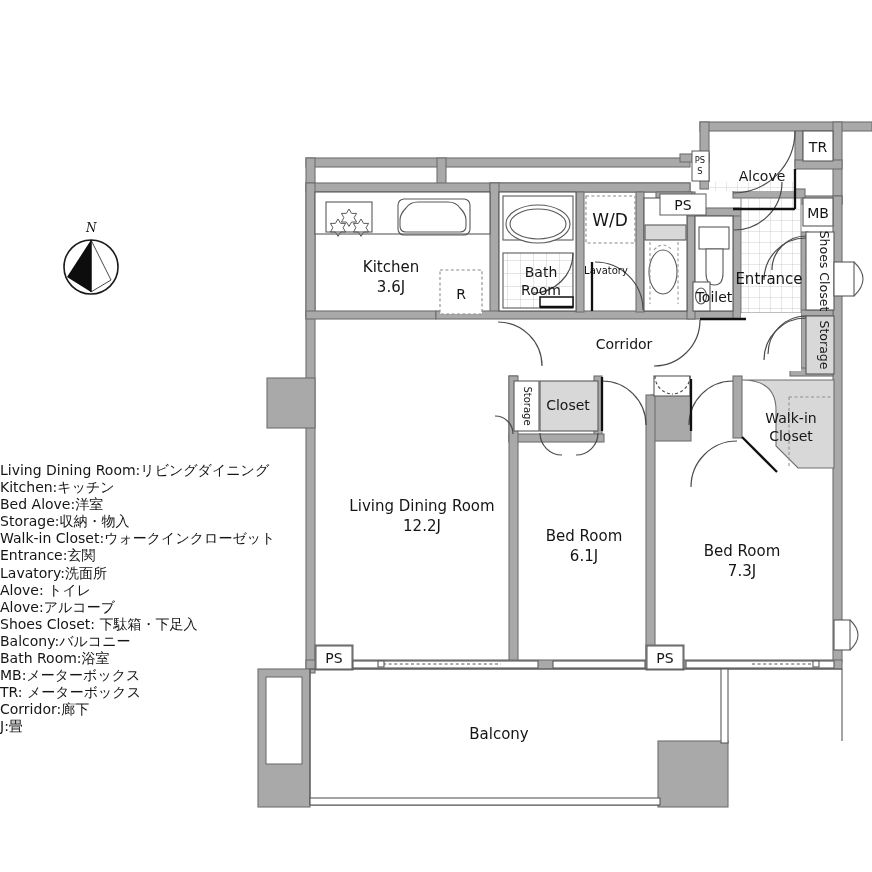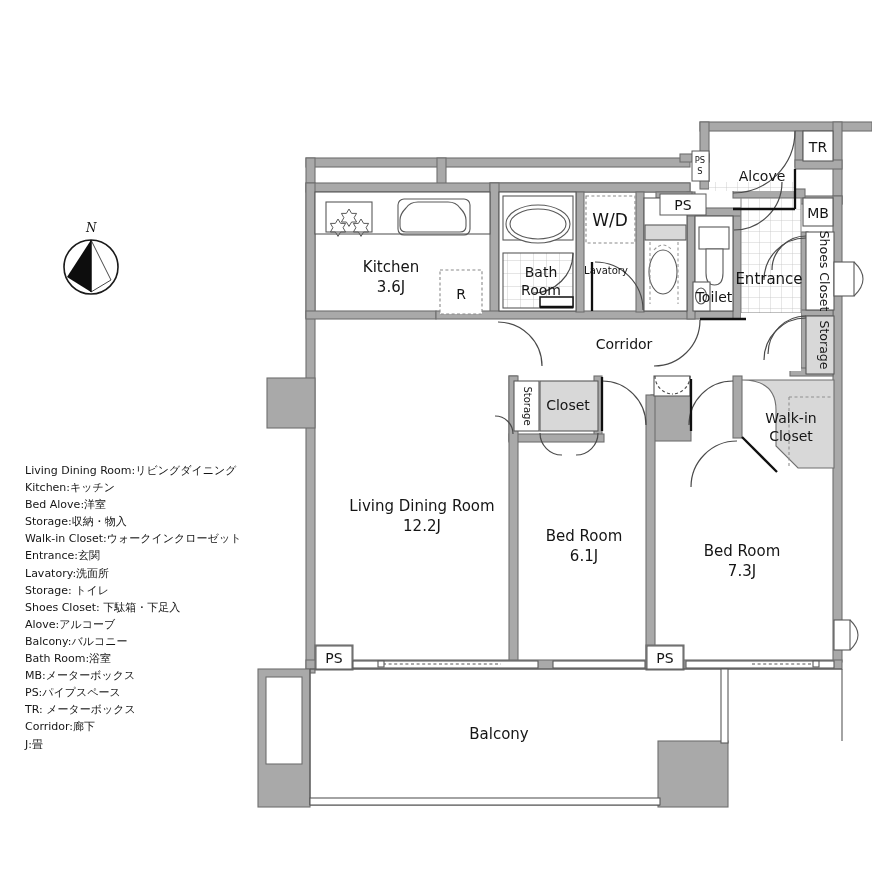--- a/index.html
+++ b/index.html
@@ -18,25 +18,25 @@
   #svg-plan {
     position: absolute;
     left: 0;
     top: 0;
     width: 872px;
     height: 872px;
   }
   
   #legend {
     position: absolute;
-    left: 25px;
+    left: 0;
     top: 462px;
     width: 300px;
     font-family: "DejaVu Sans", "Liberation Sans", sans-serif;
-    font-size: 11px;
+    font-size: 14px;
     line-height: 17.1px;
     color: #151515;
     white-space: nowrap;
   }
   #legend .legend-line { display: block; }
 
   
   #compass {
     position: absolute;
     left: 58px;
@@ -320,25 +320,24 @@
   </div>
 
   <div id="legend">
       <span class="legend-line">Living Dining Room:リビングダイニング</span>
       <span class="legend-line">Kitchen:キッチン</span>
       <span class="legend-line">Bed Alove:洋室</span>
       <span class="legend-line">Storage:収納・物入</span>
       <span class="legend-line">Walk-in Closet:ウォークインクローゼット</span>
       <span class="legend-line">Entrance:玄関</span>
       <span class="legend-line">Lavatory:洗面所</span>
-      <span class="legend-line">Storage: トイレ</span>
+      <span class="legend-line">Alove: トイレ</span>
+      <span class="legend-line">Alove:アルコーブ</span>
       <span class="legend-line">Shoes Closet: 下駄箱・下足入</span>
-      <span class="legend-line">Alove:アルコーブ</span>
       <span class="legend-line">Balcony:バルコニー</span>
       <span class="legend-line">Bath Room:浴室</span>
       <span class="legend-line">MB:メーターボックス</span>
-      <span class="legend-line">PS:パイプスペース</span>
       <span class="legend-line">TR: メーターボックス</span>
       <span class="legend-line">Corridor:廊下</span>
       <span class="legend-line">J:畳</span>
     </div>
 
 </div>
 
 </body></html>

